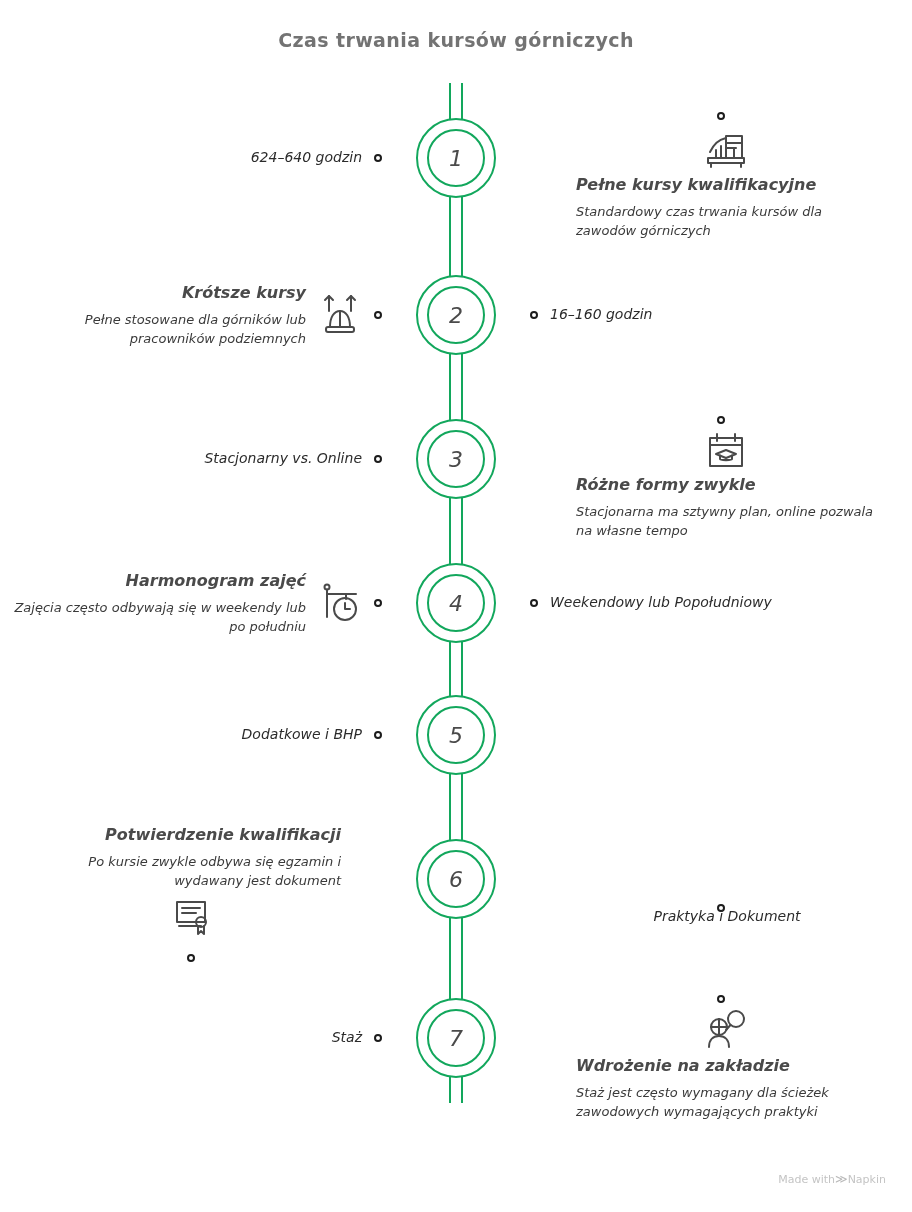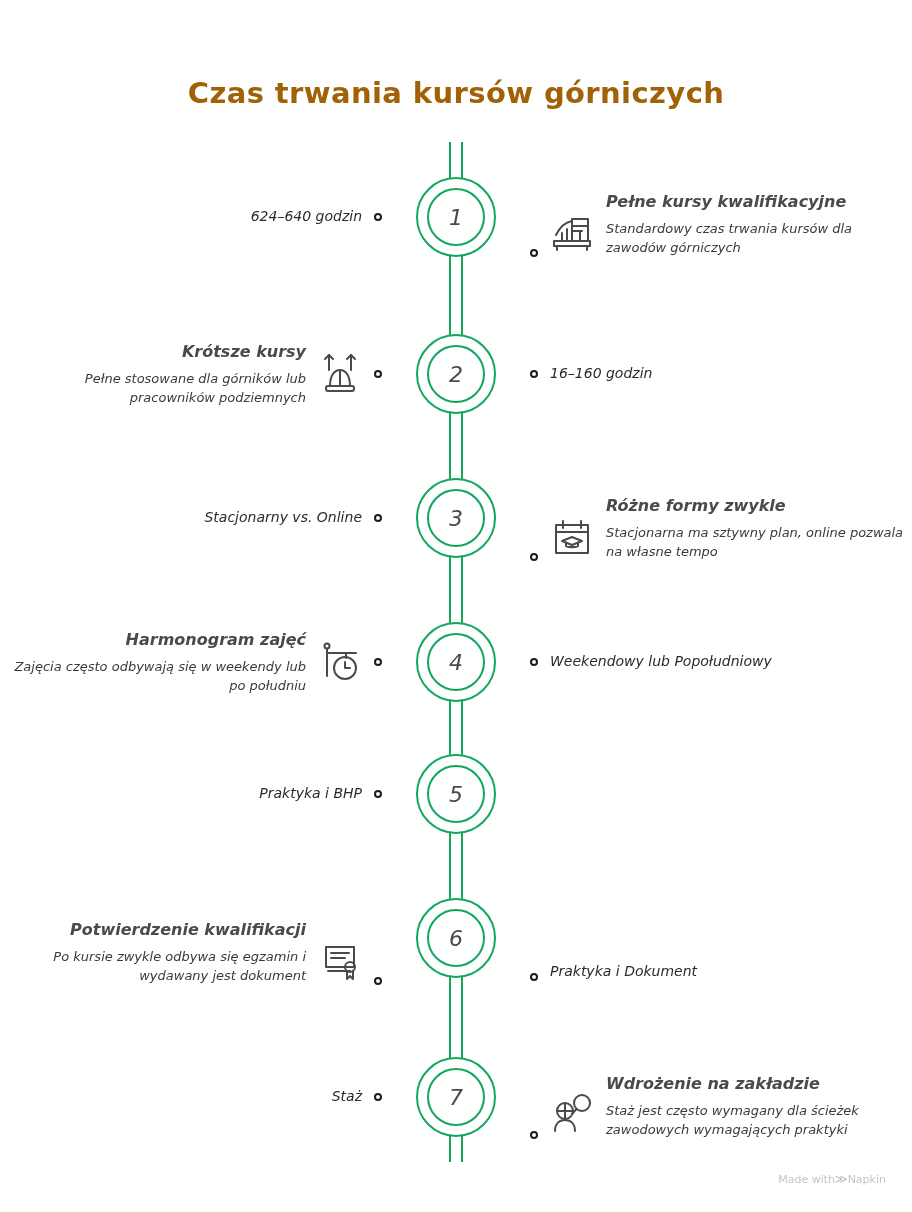--- a/index.html
+++ b/index.html
@@ -10,25 +10,25 @@
     background: #ffffff;
     font-family: "DejaVu Sans", "Liberation Sans", sans-serif;
     color: #3f3f3f;
     position: relative;
     overflow: hidden;
   }
 
   
   .page-title {
     text-align: center;
-    font-size: 29px;
+    font-size: 19px;
     font-weight: bold;
-    color: #a16207;
+    color: #737373;
     letter-spacing: .4px;
-    padding-top: 76px;
+    padding-top: 29px;
   }
 
   
   .timeline {
     position: relative;
     margin-top: 22px;
     font-style: italic;
   }
 
   
@@ -144,21 +144,21 @@
     height: 48px;
     color: #4a4a4a;
   }
   .icon svg { display: block; width: 100%; height: 100%; }
 
   .gap-r { margin-left: 10px; }
   .gap-l { margin-right: 10px; }
   .dot-gap-r { margin-left: 12px; }
 
   
-  .align-top { align-items: flex-end; }
+  .align-top { align-items: center; flex-direction: column; }
 
   
   .watermark {
     position: absolute;
     right: 26px;
     bottom: 26px;
     display: flex;
     align-items: center;
     font-size: 11px;
     color: #c4c4c4;
@@ -306,21 +306,21 @@
       <span class="dot"></span>
       <div class="content r" style="margin-left:12px">
         <div class="plain">Weekendowy lub Popołudniowy</div>
       </div>
     </div>
   </div>
 
   <div class="row" style="height:120px;">
     <div class="side side-left">
       <div class="content l">
-        <div class="plain">Praktyka i BHP</div>
+        <div class="plain">Dodatkowe i BHP</div>
       </div>
       <span class="dot dot-gap-r"></span>
     </div>
 
     <div class="node-cell">
       <div class="node">
         <div class="node-inner">5</div>
       </div>
     </div>
 

